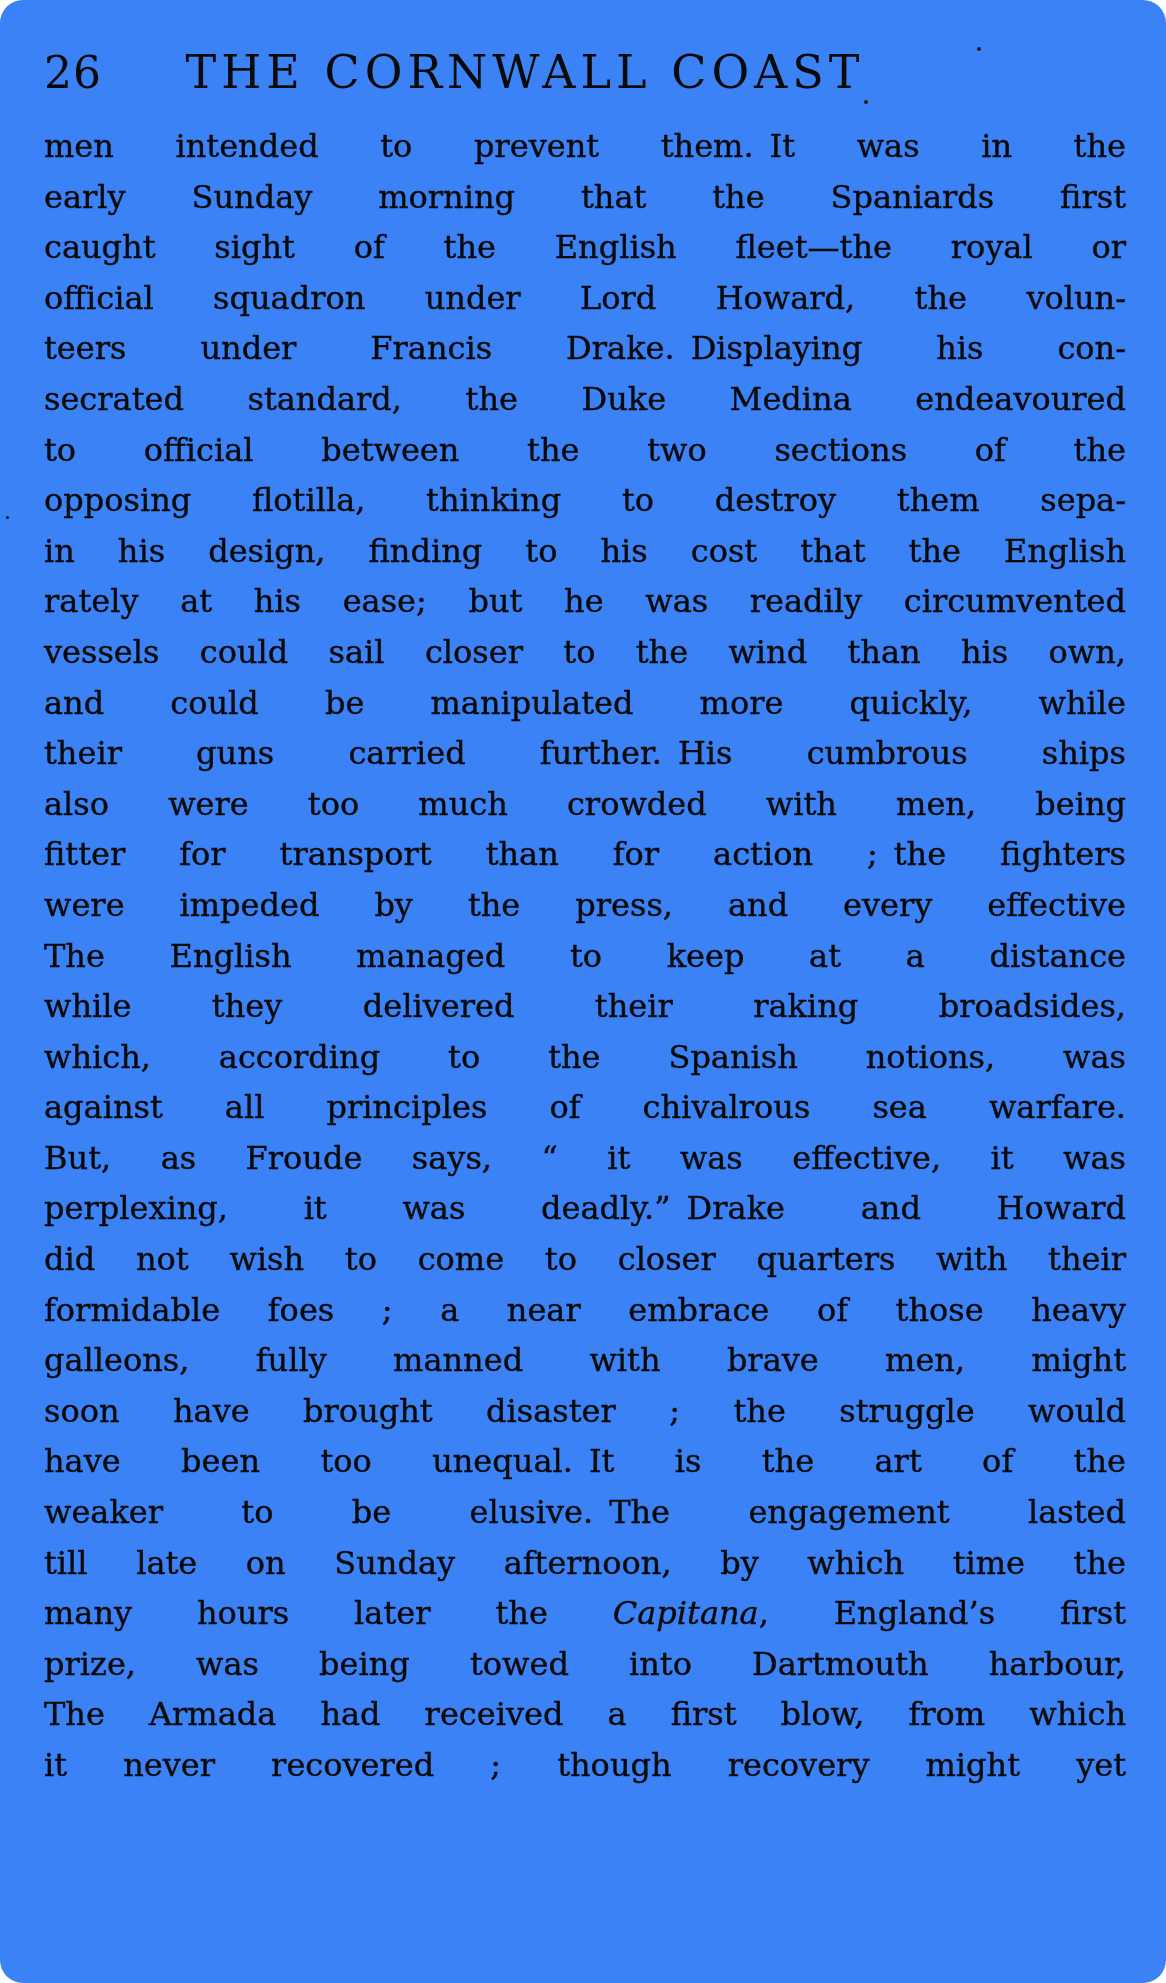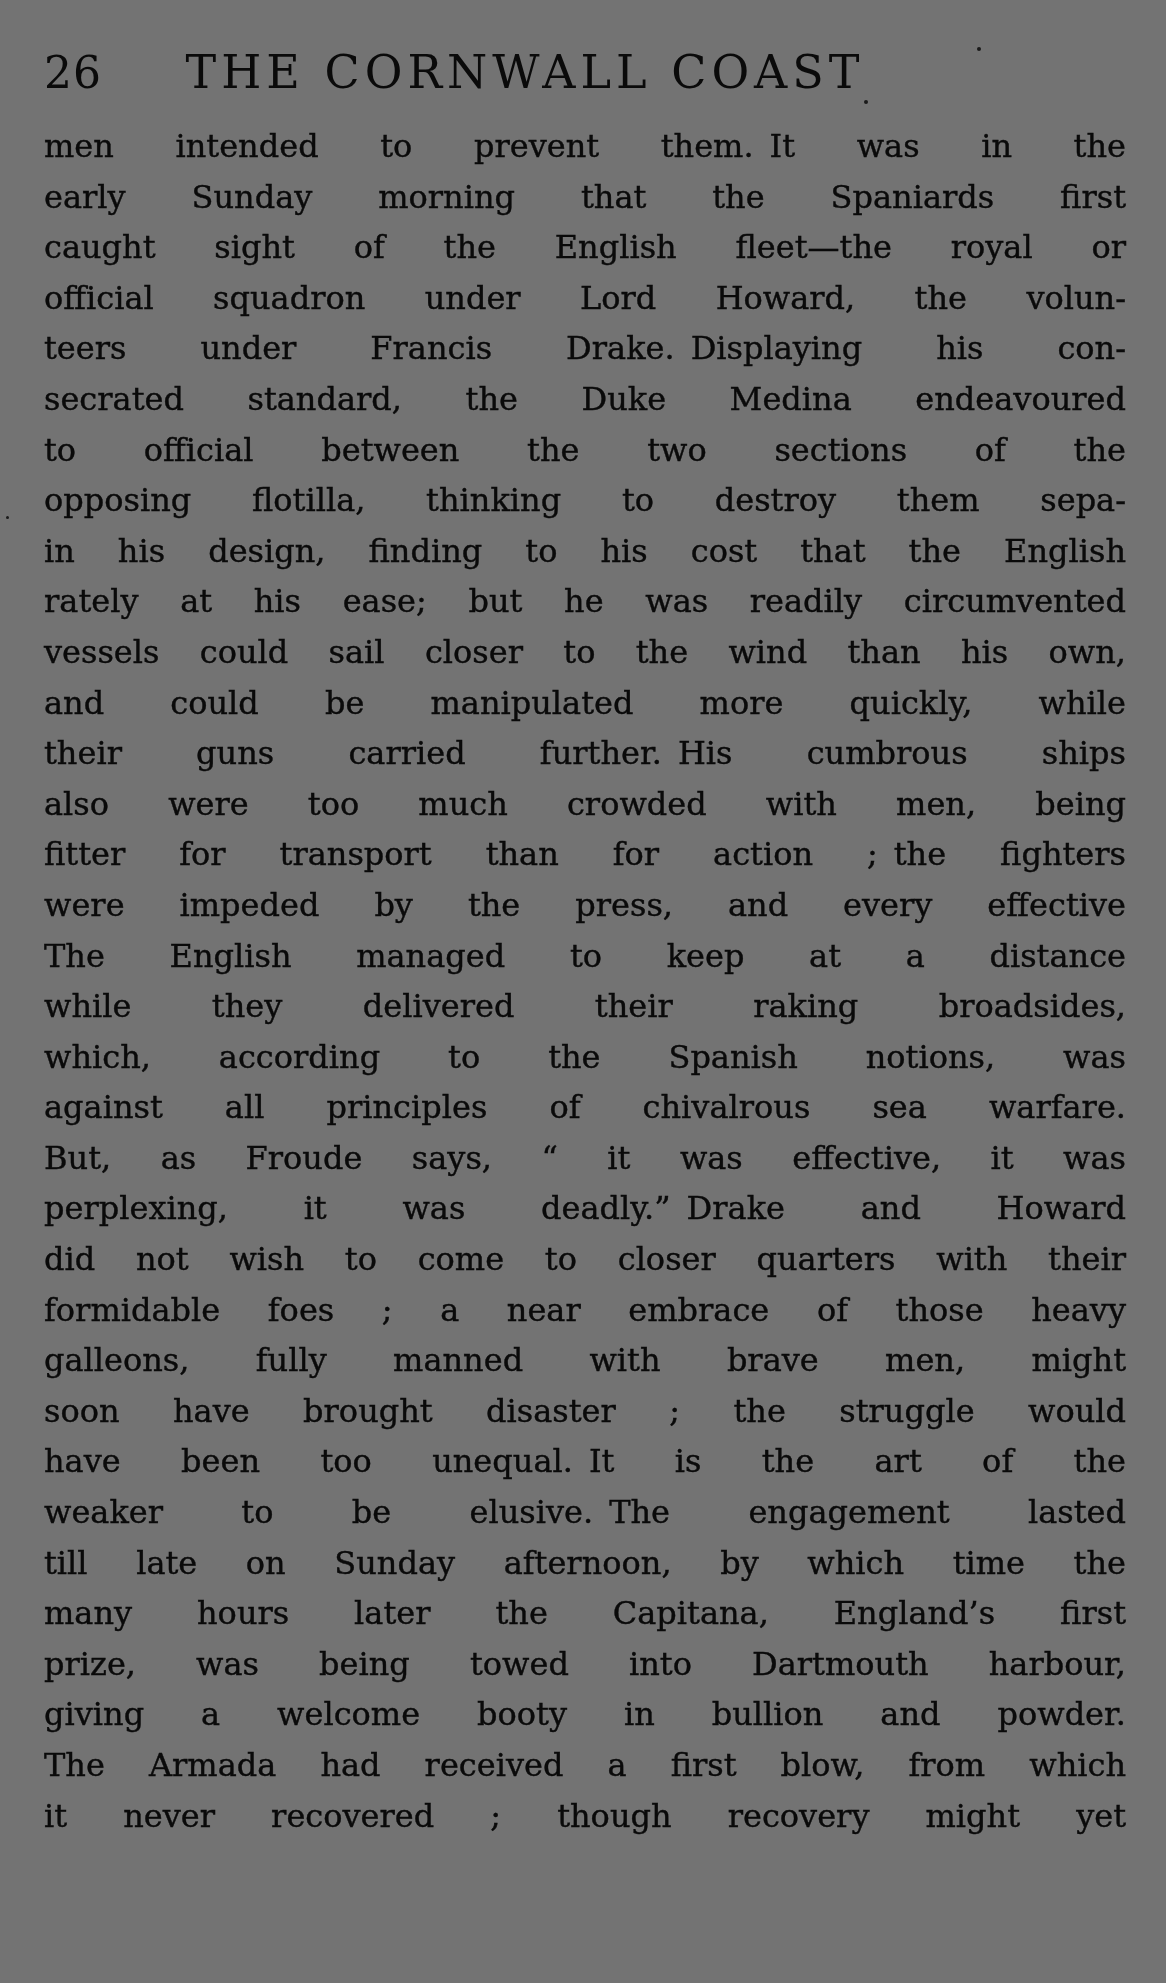--- a/index.html
+++ b/index.html
@@ -41,34 +41,34 @@
     left: 44px;
     width: 1082px;
   }
   .line {
     font-size: 32px;
     line-height: 50.6px;
     text-align: justify;
     text-align-last: justify;
     -webkit-text-stroke: 0.4px #0a0a0a;
   }
-  .line .italic { }
+  .line .italic { font-style: italic; }
   .speck {
     position: absolute;
     background: #1a1a1a;
     border-radius: 50%;
   }
   .speck-1 { left: 977px; top: 47px;  width: 4px; height: 4px; }
   .speck-2 { left: 864px; top: 100px; width: 4px; height: 4px; }
   .speck-3 { left: 6px;   top: 516px; width: 3px; height: 3px; }
 </style>
 </head>
 <body>
 
-<div class="page" style="background: #737373; color: rgb(10, 10, 10);">
+<div class="page" style="background: #3b82f6; color: rgb(10, 10, 10); border-radius: 23px;">
 
   <div class="running-header">
     <div class="page-number">26</div>
     <div class="running-title">THE CORNWALL COAST</div>
   </div>
 
   <div class="body-text">
       <div class="line"><span>men intended to prevent them. It was in the</span></div>
       <div class="line"><span>early Sunday morning that the Spaniards first</span></div>
       <div class="line"><span>caught sight of the English fleet—the royal or</span></div>
@@ -93,21 +93,20 @@
       <div class="line"><span>perplexing, it was deadly.” Drake and Howard</span></div>
       <div class="line"><span>did not wish to come to closer quarters with their</span></div>
       <div class="line"><span>formidable foes ; a near embrace of those heavy</span></div>
       <div class="line"><span>galleons, fully manned with brave men, might</span></div>
       <div class="line"><span>soon have brought disaster ; the struggle would</span></div>
       <div class="line"><span>have been too unequal. It is the art of the</span></div>
       <div class="line"><span>weaker to be elusive. The engagement lasted</span></div>
       <div class="line"><span>till late on Sunday afternoon, by which time the</span></div>
       <div class="line"><span>many hours later the </span><span class="italic">Capitana</span><span>, England’s first</span></div>
       <div class="line"><span>prize, was being towed into Dartmouth harbour,</span></div>
-      <div class="line"><span>giving a welcome booty in bullion and powder.</span></div>
       <div class="line"><span>The Armada had received a first blow, from which</span></div>
       <div class="line"><span>it never recovered ; though recovery might yet</span></div>
     </div>
 
   <div class="speck speck-1"></div>
   <div class="speck speck-2"></div>
   <div class="speck speck-3"></div>
 
 </div>
 

